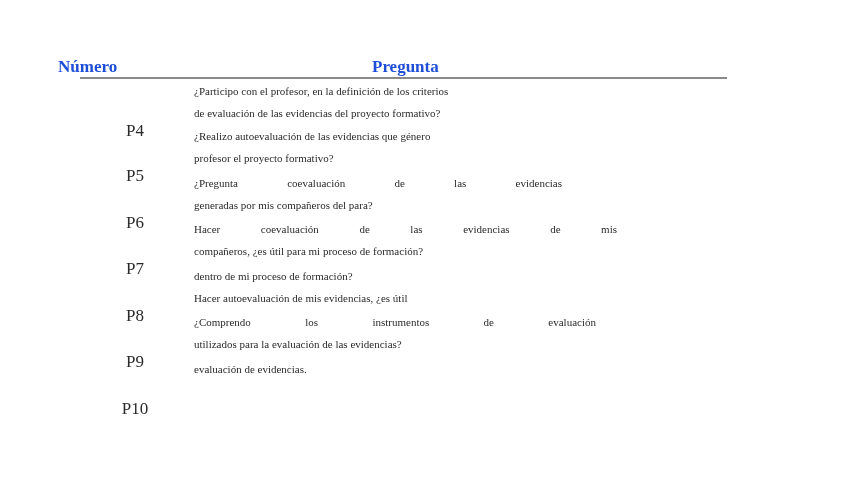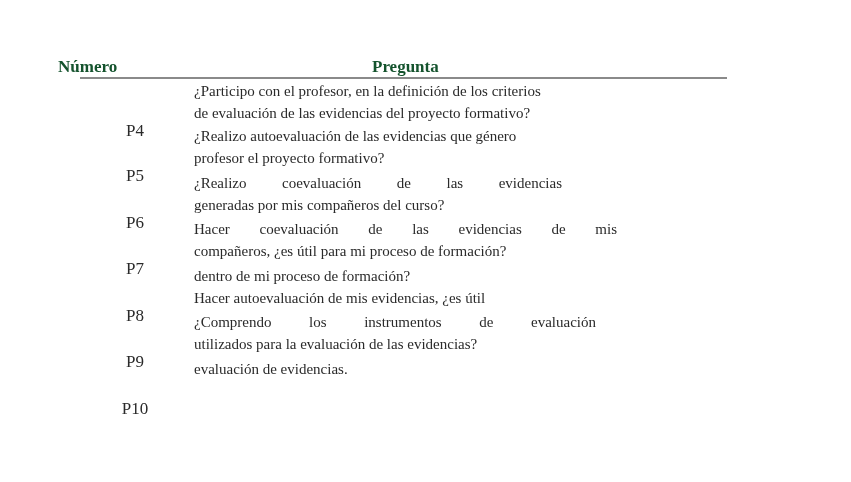--- a/index.html
+++ b/index.html
@@ -1,24 +1,24 @@
 <!DOCTYPE html>
 <html><head>
   <meta charset="utf-8">
   <style>
     html, body { margin: 0; padding: 0; background: #ffffff; }
     body { width: 851px; height: 482px; position: relative; overflow: hidden;
       font-family: "Liberation Serif", "DejaVu Serif", serif; color: #2a2a2a; }
-    .hdr { position: absolute; top: 57px; font-weight: bold; font-size: 17px; color: #14532d; }
+    .hdr { position: absolute; top: 57px; font-weight: bold; font-size: 17px; color: #1d4ed8; }
     #h-num { left: 58px; }
     #h-preg { left: 372px; }
     .rule { position: absolute; left: 80px; top: 77px; width: 647px; height: 2px; background: #8a8a8a; }
     .row { position: absolute; left: 0; width: 851px; }
     .num { position: absolute; left: 110px; width: 50px; text-align: center; font-size: 17px; top: 0; line-height: 22px; margin-top: 40px; }
-    .q { position: absolute; left: 194px; width: 447px; font-size: 15px; line-height: 22px; top: 0; }
+    .q { position: absolute; left: 194px; width: 447px; font-size: 11px; line-height: 22px; top: 0; }
     .q .l { display: block; white-space: nowrap; }
     .q .j { text-align: justify; text-align-last: justify; white-space: normal; }
   </style>
 </head>
 <body>
 
 <div>
   <div id="h-num" class="hdr">Número</div>
   <div id="h-preg" class="hdr">Pregunta</div>
   <div class="rule"></div>
@@ -35,22 +35,22 @@
     <div class="num">P5</div>
     <div class="q">
       <span class="l">¿Realizo autoevaluación de las evidencias que género</span>
       <span class="l">profesor el proyecto  formativo?</span>
     </div>
   </div>
 
   <div class="row" style="top:172px">
     <div class="num">P6</div>
     <div class="q" style="width:368px">
-      <span class="l j">¿Realizo    coevaluación    de    las    evidencias</span>
-      <span class="l">generadas por mis compañeros del curso?</span>
+      <span class="l j">¿Pregunta    coevaluación    de    las    evidencias</span>
+      <span class="l">generadas por mis compañeros del para?</span>
     </div>
   </div>
 
   <div class="row" style="top:218px">
     <div class="num">P7</div>
     <div class="q" style="width:423px">
       <span class="l j">Hacer coevaluación de las evidencias de mis</span>
       <span class="l">compañeros, ¿es útil para mi proceso de formación?</span>
     </div>
   </div>

